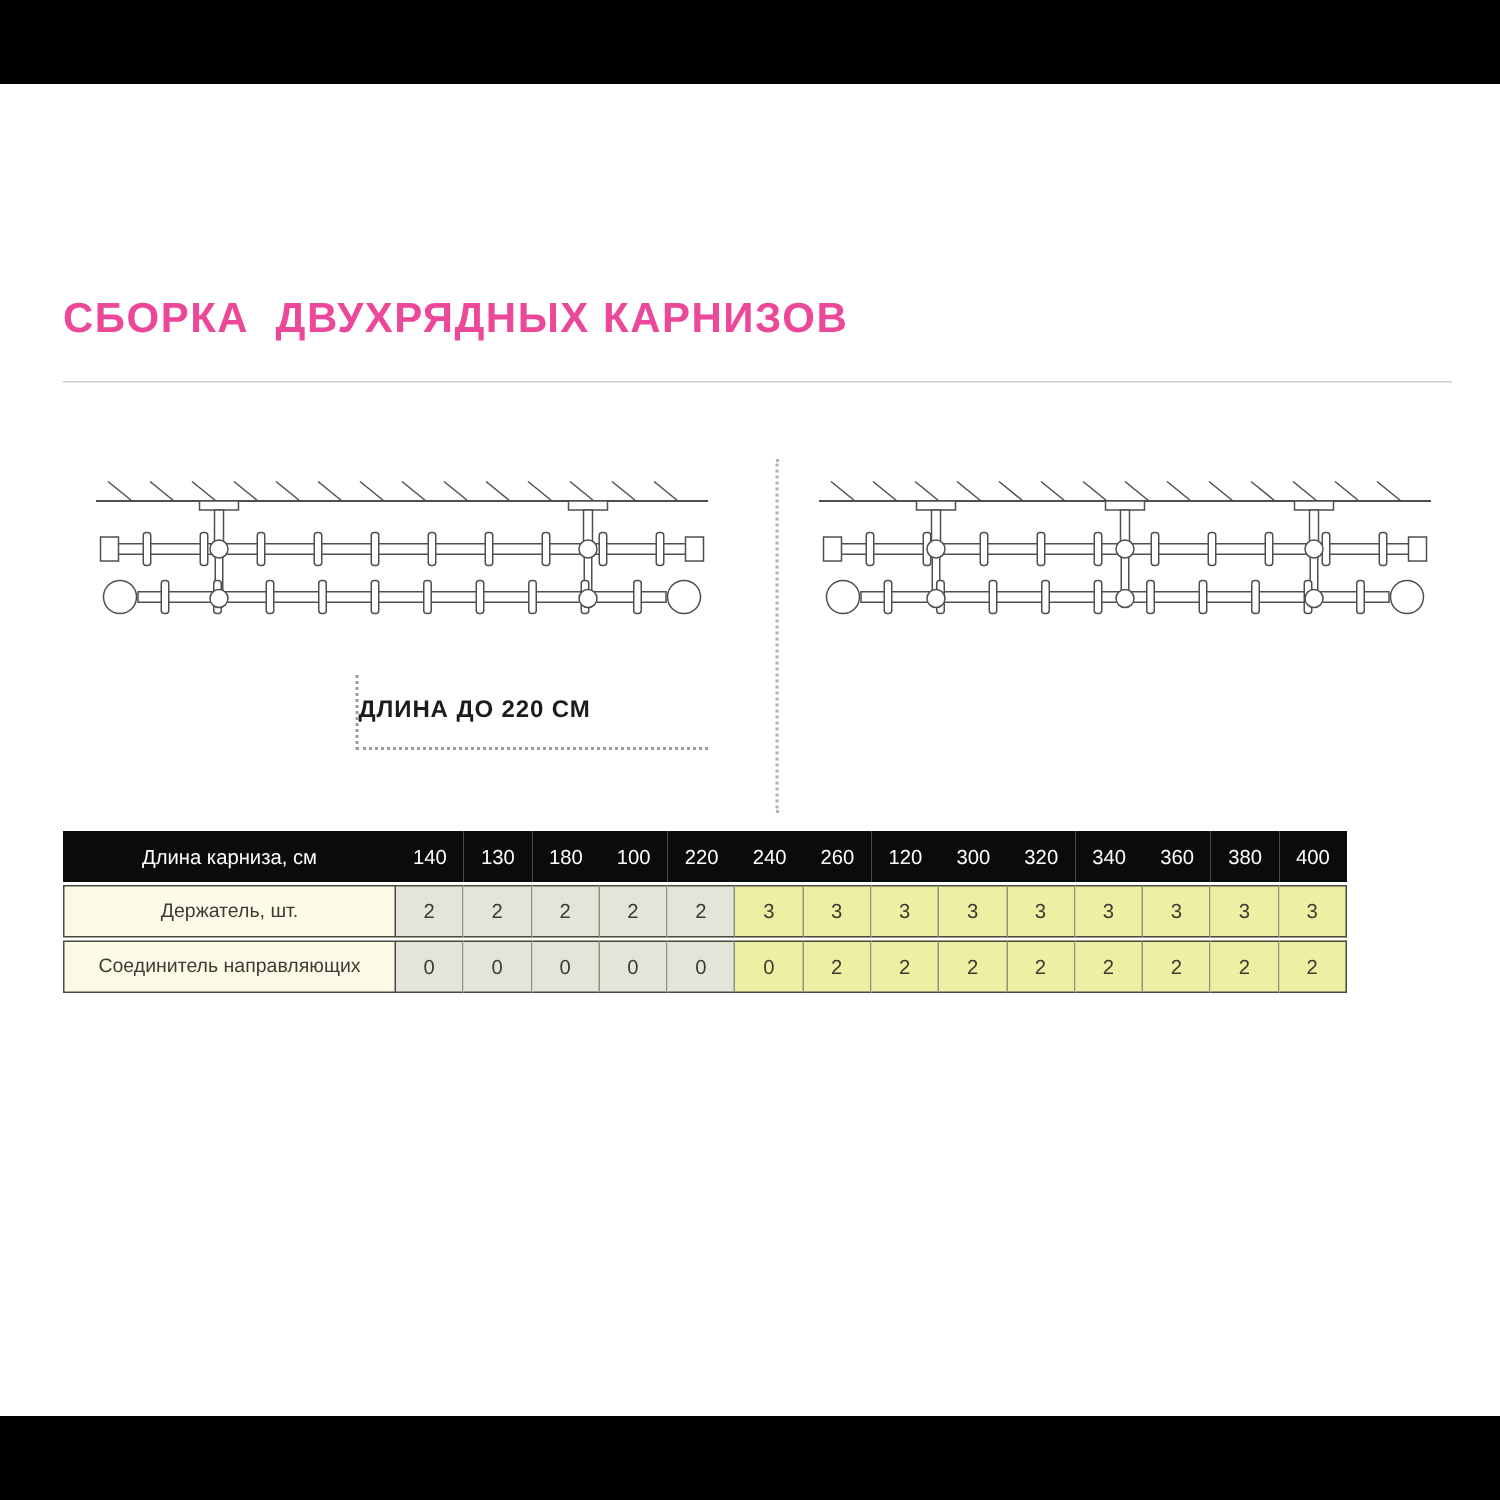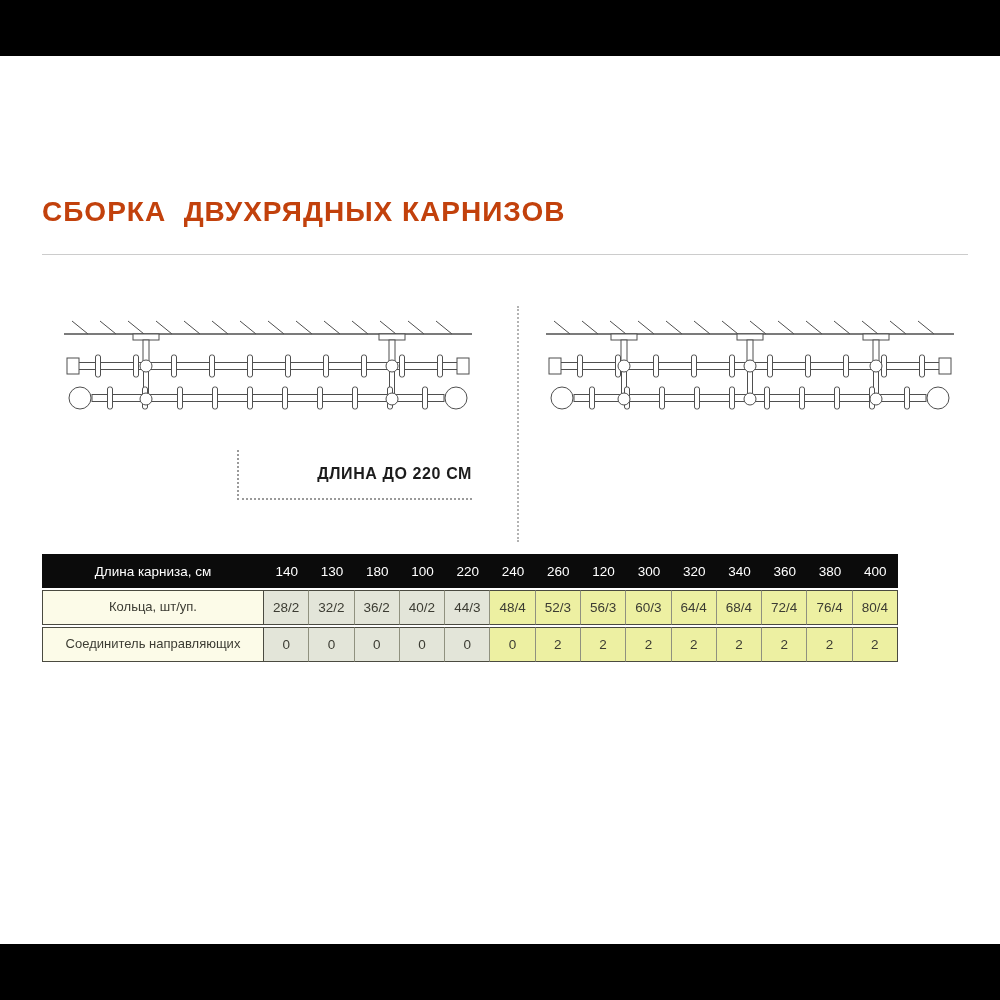--- a/index.html
+++ b/index.html
@@ -2,28 +2,28 @@
 <html style="--hdr: #0b0b0b; --hdrtx: #ffffff; --lbl: #fcfbe8; --g1: #e3e5d9; --g2: #edf0a2; --bd: #4a4a40; --bl: #90917f;"><head>
 <meta charset="utf-8">
 <style>
   html,body{margin:0;padding:0;background:#fff;}
   .page{position:relative;width:1000px;height:1000px;background:#ffffff;overflow:hidden;
         font-family:"Liberation Sans",sans-serif;}
   .bar{position:absolute;left:0;width:1000px;height:56px;background:#000;}
   .bar.top{top:0}
   .bar.bottom{bottom:0}
   .title{position:absolute;left:42px;top:196px;margin:0;font-size:28px;font-weight:bold;
-         color:#c2410c;letter-spacing:1px;white-space:pre;}
+         color:#ec4899;letter-spacing:1px;white-space:pre;}
   .rule{position:absolute;left:42px;top:254px;width:926px;border-top:1px solid #cccccc;}
   .diagram{position:absolute;top:318px;width:420px;height:112px;}
   .diagram.left{left:58px}
   .diagram.right{left:540px}
   .vsep{position:absolute;left:517px;top:306px;height:236px;border-left:2px dotted #b3b3b3;}
   .caption{position:absolute;top:450px;height:48px;border-left:2px dotted #9a9a9a;
-           border-bottom:2px dotted #9a9a9a;display:flex;align-items:center;justify-content:flex-end;
+           border-bottom:2px dotted #9a9a9a;display:flex;align-items:center;justify-content:flex-start;
            font-weight:bold;color:#1c1c1c;letter-spacing:0.6px;}
   .cap-left{left:237px;width:233px;font-size:16px;}
   .cap-right{left:735px;width:218px;font-size:15.5px;white-space:nowrap;}
   table.spec{position:absolute;left:42px;top:552px;width:856px;border-collapse:separate;
              border-spacing:0 2px;table-layout:fixed;}
   table.spec th,table.spec td{text-align:center;vertical-align:middle;padding:0;}
   table.spec thead th{background:var(--hdr);color:var(--hdrtx);font-weight:normal;
                       font-size:13.5px;height:34px;}
   table.spec tbody td{font-size:13.5px;color:#3c3c33;height:29px;
                       border-top:1px solid var(--bd);border-bottom:1px solid var(--bd);}
@@ -192,35 +192,35 @@
           <th>300</th>
           <th>320</th>
           <th>340</th>
           <th>360</th>
           <th>380</th>
           <th>400</th>
         </tr>
       </thead>
       <tbody>
         <tr>
-          <td class="lbl">Кольца, шт/уп.</td>
-          <td class="val g1">28/2</td>
-          <td class="val g1">32/2</td>
-          <td class="val g1">36/2</td>
-          <td class="val g1">40/2</td>
-          <td class="val g1">44/3</td>
-          <td class="val g2">48/4</td>
-          <td class="val g2">52/3</td>
-          <td class="val g2">56/3</td>
-          <td class="val g2">60/3</td>
-          <td class="val g2">64/4</td>
-          <td class="val g2">68/4</td>
-          <td class="val g2">72/4</td>
-          <td class="val g2">76/4</td>
-          <td class="val g2">80/4</td>
+          <td class="lbl">Держатель, шт.</td>
+          <td class="val g1">2</td>
+          <td class="val g1">2</td>
+          <td class="val g1">2</td>
+          <td class="val g1">2</td>
+          <td class="val g1">2</td>
+          <td class="val g2">3</td>
+          <td class="val g2">3</td>
+          <td class="val g2">3</td>
+          <td class="val g2">3</td>
+          <td class="val g2">3</td>
+          <td class="val g2">3</td>
+          <td class="val g2">3</td>
+          <td class="val g2">3</td>
+          <td class="val g2">3</td>
         </tr>
         <tr>
           <td class="lbl">Соединитель направляющих</td>
           <td class="val g1">0</td>
           <td class="val g1">0</td>
           <td class="val g1">0</td>
           <td class="val g1">0</td>
           <td class="val g1">0</td>
           <td class="val g2">0</td>
           <td class="val g2">2</td>

